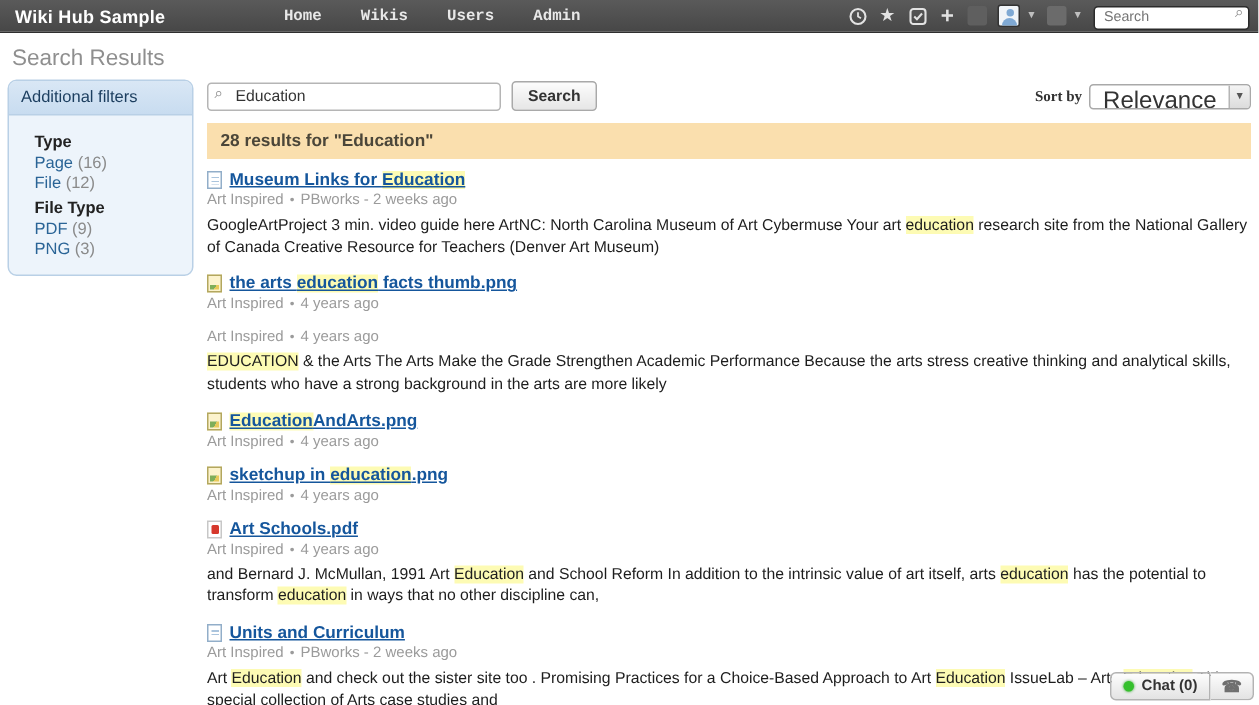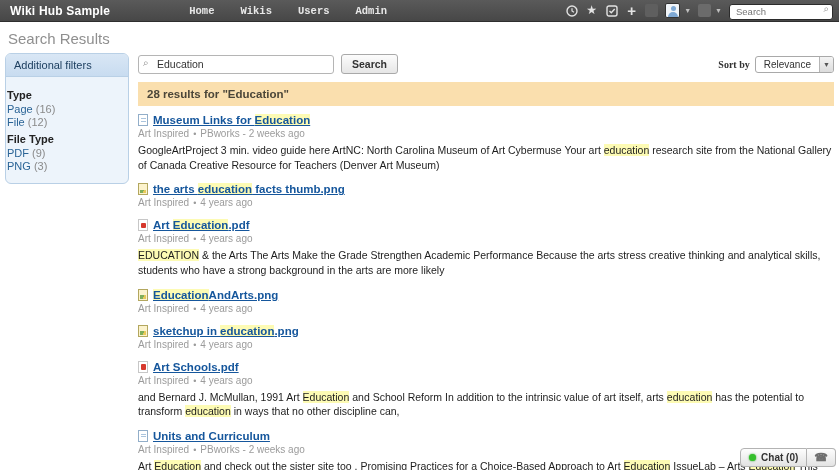--- a/index.html
+++ b/index.html
@@ -47,21 +47,21 @@
   .layout { display:flex; padding:0 5px 0 5px; }
 
   
   .sidebar { width:124px; flex-shrink:0; }
   .sidebar-box { border:1px solid #b9d0e6; border-radius:6px; background:#edf4fb; overflow:hidden; }
   .sidebar-header {
     background:linear-gradient(#d9e7f5,#c8dcf0);
     border-bottom:1px solid #b9d0e6;
     padding:5px 8px; font-size:11px; font-weight:normal; color:#1d3f60;
   }
-  .sidebar-body { padding:7px 9px 10px 1px; font-size:11px; }
+  .sidebar-body { padding:7px 9px 10px 17px; font-size:11px; }
   .group-title { font-weight:bold; color:#222; margin:5px 0 2px 0; }
   .filter-row { margin:1px 0; }
   .filter-link { color:#2a6496; text-decoration:none; cursor:pointer; }
   .filter-count { color:#8a8a8a; }
 
   
   .main { flex:1; margin-left:9px; min-width:0; }
   .search-row { display:flex; align-items:center; margin:1px 0 8px 0; }
   .search-wrap { position:relative; }
   .search-wrap input {
@@ -75,21 +75,21 @@
     background:linear-gradient(#fcfcfc,#e6e6e6); border:1px solid #a9a9a9;
     border-radius:3px; padding:3px 10px; cursor:pointer;
     font-family:"Liberation Sans", sans-serif;
   }
   .sort-wrap { margin-left:auto; display:flex; align-items:center; font-size:10px; color:#333; }
   .sort-label { font-weight:bold; margin-right:5px;font-family:Liberation Serif, serif; }
   .sort-select {
     display:flex; align-items:stretch; border:1px solid #a9a9a9; border-radius:3px;
     background:#fff; cursor:pointer; height:17px; overflow:hidden;
   }
-  .sort-value { padding:2px 8px; font-size:10px; color:#333; min-width:56px; }
+  .sort-value { padding:2px 8px; font-size:16px; color:#333; min-width:56px; }
   .sort-caret {
     width:14px; background:linear-gradient(#f4f4f4,#dcdcdc); border-left:1px solid #b5b5b5;
     display:flex; align-items:center; justify-content:center; font-size:7px; color:#555;
   }
 
   .results-bar {
     background:#fadfae; padding:6px 9px; font-size:11.5px; font-weight:bold; color:#4b4639;
     margin-bottom:2px;
   }
 
@@ -215,24 +215,20 @@
       <span class="ricon icon-image"></span>
       <a class="rtitle">the arts <span class="hl">education</span> facts thumb.png</a>
     </div>
     <div class="byline">
       <span>Art Inspired</span><span class="dot">•</span><span>4 years ago</span>
     </div>
 
   </div>
 
   <div class="result">
-    <div class="title-row">
-      <span class="ricon icon-pdf"></span>
-      <a class="rtitle">Art <span class="hl">Education</span>.pdf</a>
-    </div>
     <div class="byline">
       <span>Art Inspired</span><span class="dot">•</span><span>4 years ago</span>
     </div>
     <div class="snippet"><span class="hl">EDUCATION</span> &amp; the Arts The Arts Make the Grade Strengthen Academic Performance Because the arts stress creative thinking and analytical skills, students who have a strong background in the arts are more likely</div>
   </div>
 
   <div class="result">
     <div class="title-row">
       <span class="ricon icon-image"></span>
       <a class="rtitle"><span class="hl">Education</span>AndArts.png</a>

